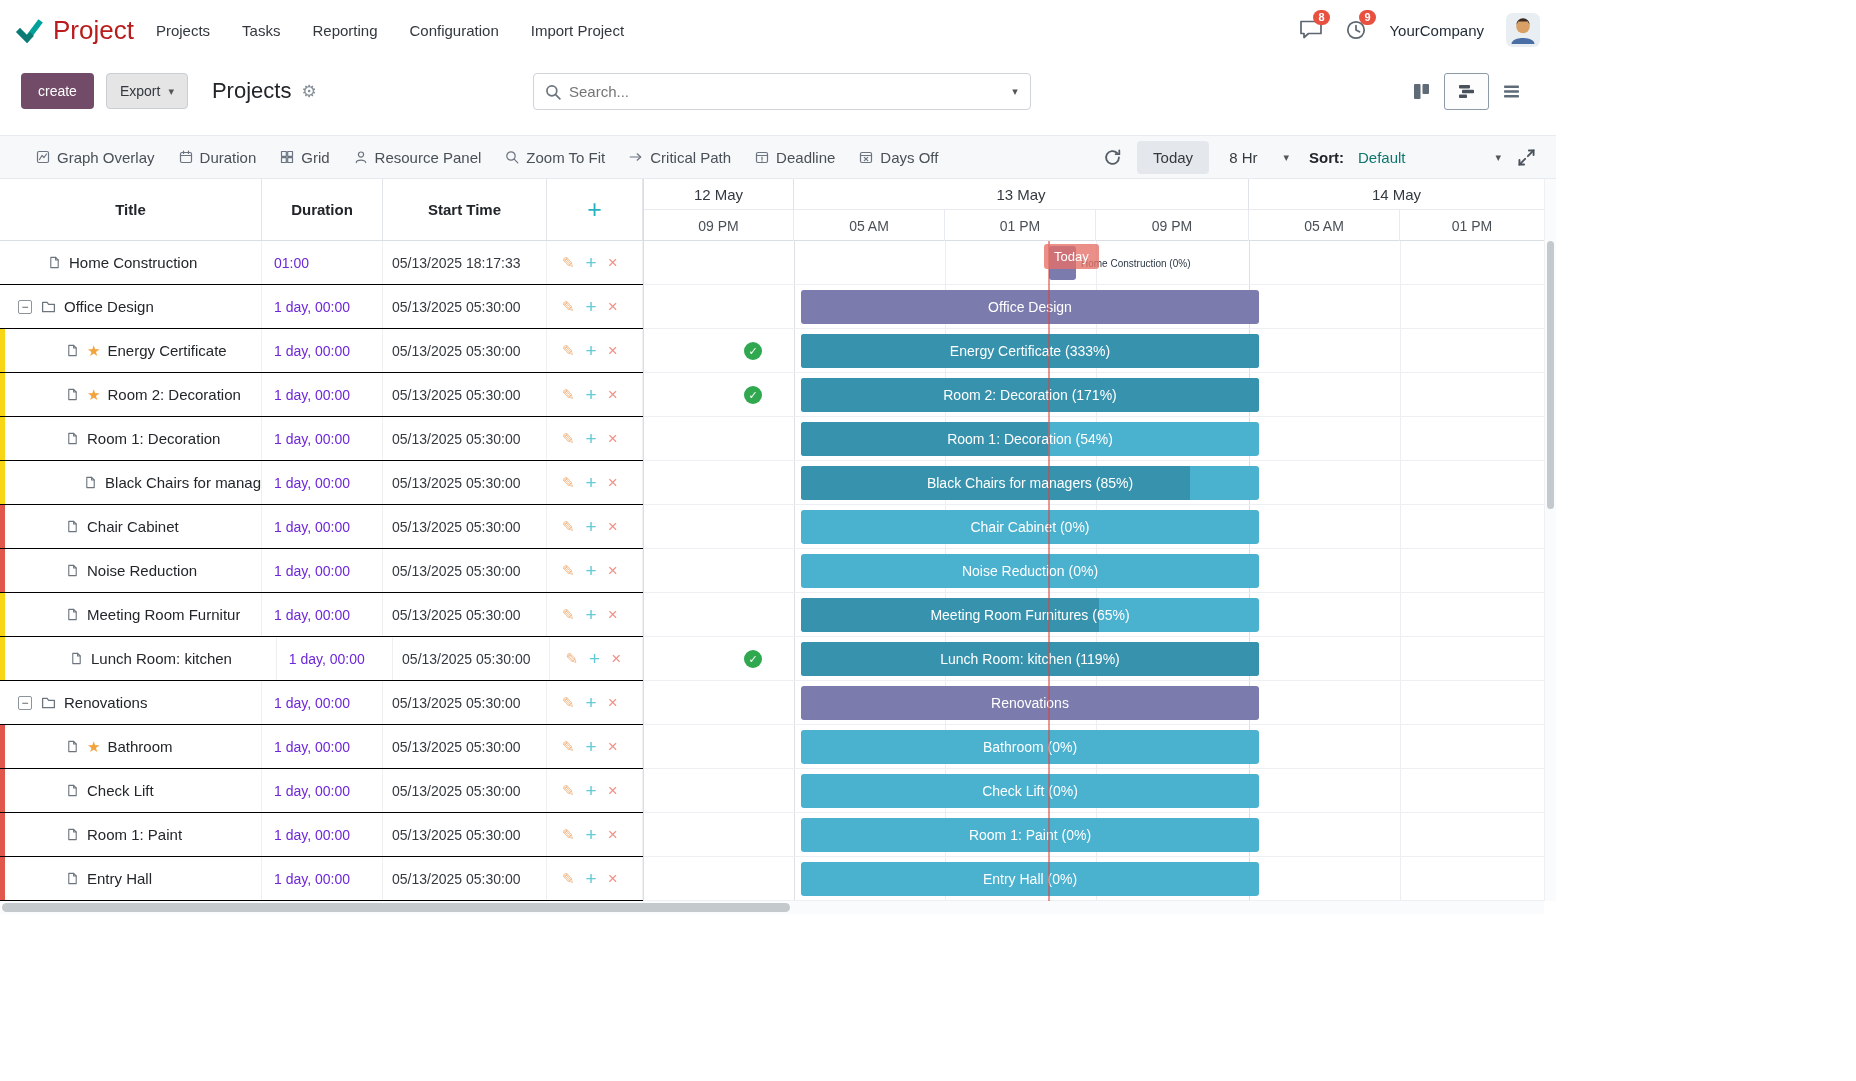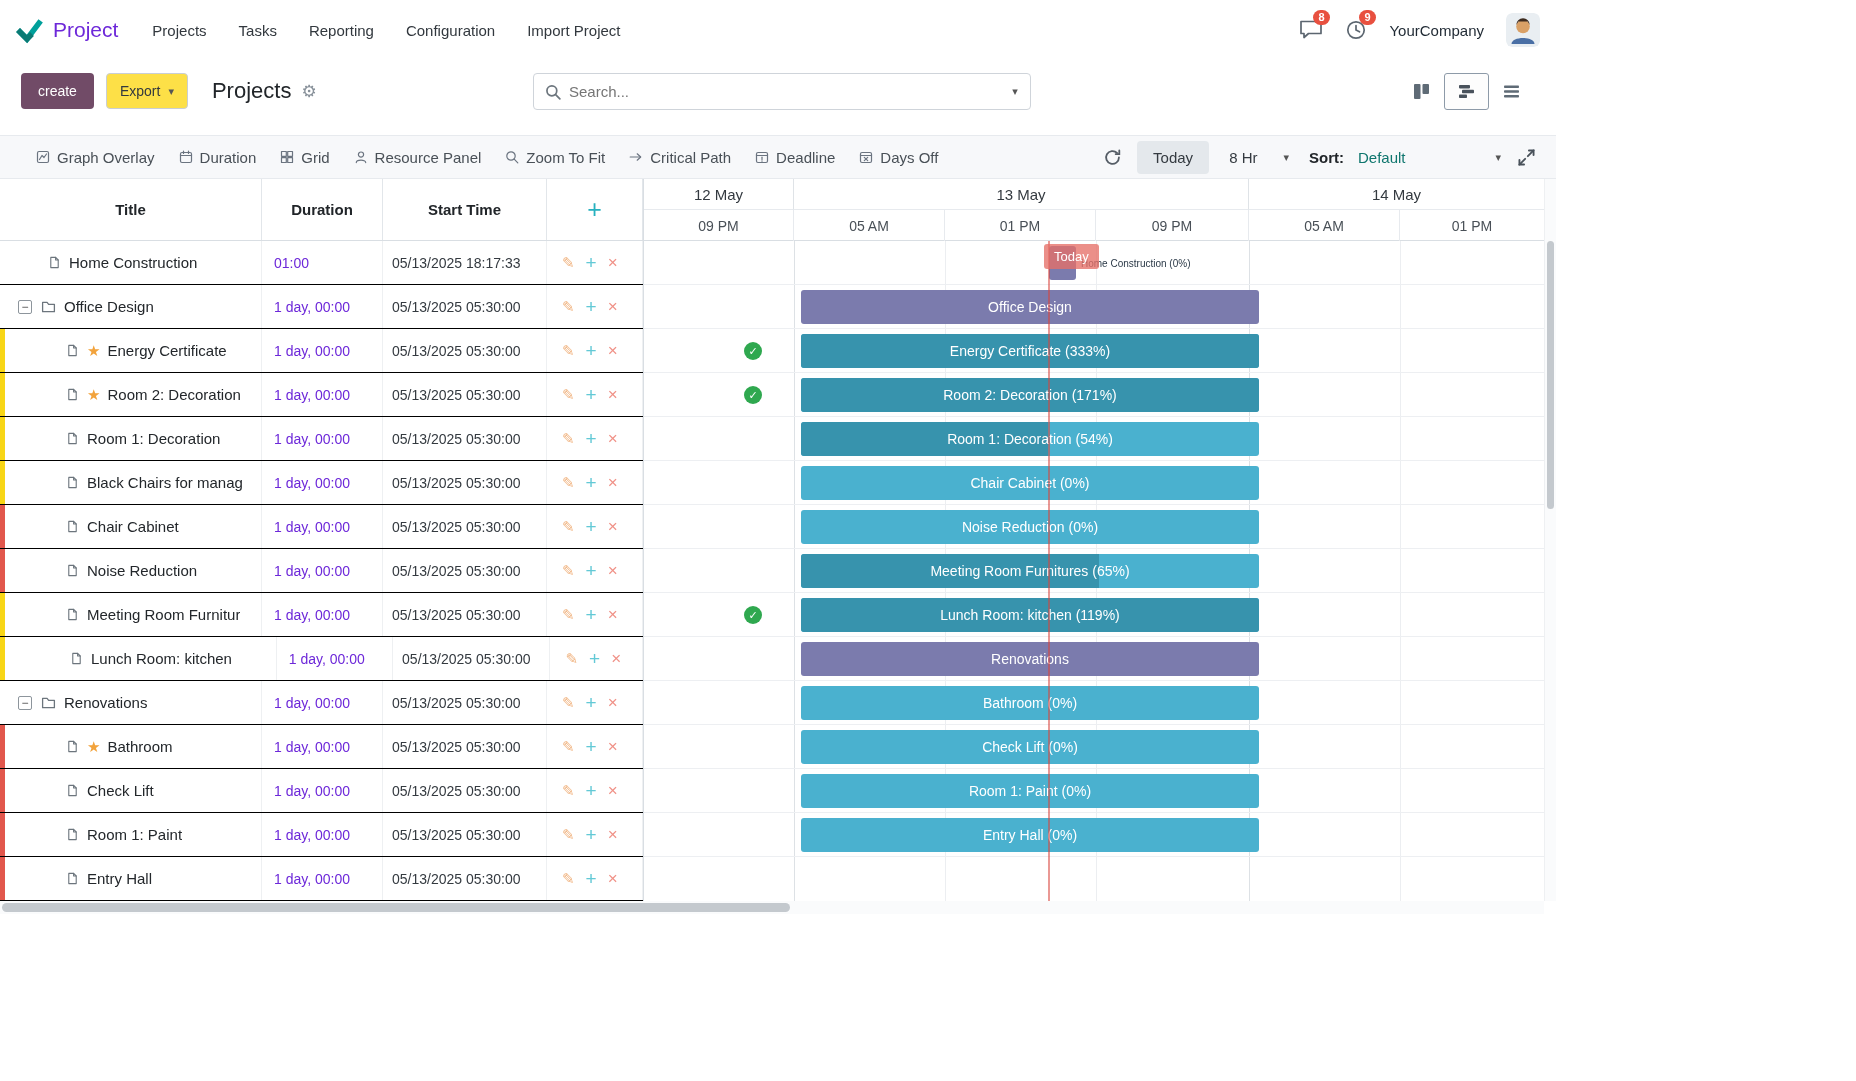--- a/index.html
+++ b/index.html
@@ -4,33 +4,33 @@
 <style>
 *{box-sizing:border-box;margin:0;padding:0}
 html,body{width:1856px;height:1081px}
 body{font-family:"Liberation Sans",sans-serif;background:#fff;color:#333;overflow:hidden;position:relative}
 svg{display:block}
 .app{width:1556px;position:relative}
 
 
 .topnav{height:60px;display:flex;align-items:center;padding:0 16px;background:#fff}
 .logo{margin-right:10px}
-.brand{font-size:21px;color:#6d28d9;margin-right:34px}
+.brand{font-size:26px;color:#b91c1c;margin-right:22px}
 .menus{display:flex;gap:32px}
 .menu-item{font-size:15px;color:#32383e;cursor:pointer;white-space:nowrap}
 .nav-right{margin-left:auto;display:flex;align-items:center;gap:22px}
 .nav-ico{position:relative;color:#5c6670;cursor:pointer}
 .badge{position:absolute;top:-9px;left:14px;background:#e8503f;color:#fff;border-radius:9px;font-size:11px;font-weight:bold;padding:2px 5px;font-style:normal;line-height:1}
 .company{font-size:15px;color:#1f2933;cursor:pointer}
 .avatar{width:34px;height:34px;border-radius:6px;overflow:hidden;display:block;cursor:pointer}
 
 
 .control{height:62px;display:flex;align-items:center;padding:0 21px;position:relative}
 .btn-create{background:#714b67;color:#fff;border:none;border-radius:4px;padding:10px 17px;font-size:14px;font-family:inherit;cursor:pointer}
-.btn-export{margin-left:12px;background:#fde047;border:1px solid #c9ced4;border-radius:4px;padding:9px 13px;font-size:14px;color:#32383e;display:flex;align-items:center;gap:8px;cursor:pointer;font-family:inherit}
+.btn-export{margin-left:12px;background:#e5e5e5;border:1px solid #c9ced4;border-radius:4px;padding:9px 13px;font-size:14px;color:#32383e;display:flex;align-items:center;gap:8px;cursor:pointer;font-family:inherit}
 .caret{font-size:11px;color:#555;line-height:1}
 .page-title{font-size:22px;color:#212529;margin-left:24px}
 .gear{font-size:17px;color:#879099;margin-left:10px;cursor:pointer}
 .searchbox{position:absolute;left:533px;top:13px;width:498px;height:37px;border:1px solid #cfd4da;border-radius:4px;display:flex;align-items:center;background:#fff}
 .searchbox .mag{margin:0 8px 0 11px}
 .searchbox input{flex:1;border:none;outline:none;font-size:15px;color:#495057;font-family:inherit;background:transparent}
 .sdrop{width:30px;align-self:stretch;display:flex;align-items:center;justify-content:center;cursor:pointer}
 .viewswitch{position:absolute;right:22px;top:13px;display:flex;height:37px;align-items:stretch}
 .vbtn{width:45px;display:flex;align-items:center;justify-content:center;color:#5f6b76;cursor:pointer;border:1px solid transparent}
 .vbtn.active{border:1px solid #8d9aa8;border-radius:3px;background:#fdfdfd;color:#49525c}
@@ -404,21 +404,21 @@
             <div class="gc d">1 day, 00:00</div>
             <div class="gc s">05/13/2025 05:30:00</div>
             <div class="gc a">
               <span class="icn-pencil">✎</span>
               <span class="icn-plus">+</span>
               <span class="icn-x">×</span>
             </div>
           </div>
           <div class="grow">
             <span class="strip yellow"></span>
-            <div class="gc t" style="padding-left: 66px;">
+            <div class="gc t" style="padding-left: 66px; justify-content: flex-end;">
               <span class="svgi">
                 <svg width="13" height="13" viewBox="0 0 14 14" fill="none" stroke="currentColor" stroke-width="1.2" stroke-linecap="round" stroke-linejoin="round">
                   <path d="M3 1.5 h5.2 l2.8 2.8 v8.2 h-8 z"></path>
                   <path d="M8.2 1.5 v2.8 h2.8"></path>
                 </svg>
               </span>
               <span class="title-txt">Black Chairs for manag</span>
             </div>
             <div class="gc d">1 day, 00:00</div>
             <div class="gc s">05/13/2025 05:30:00</div>
@@ -648,20 +648,26 @@
             </div>
           </div>
           <div class="crow">
             <div class="bar task" style="left: 157px; width: 458px;">
               <div class="prog" style="width: 54%;"></div>
               <span class="lbl">Room 1: Decoration (54%)</span>
             </div>
           </div>
           <div class="crow">
             <div class="bar task" style="left: 157px; width: 458px;">
+              <div class="prog" style="width: 85%;"></div>
+              <span class="lbl">Black Chairs for managers (85%)</span>
+            </div>
+          </div>
+          <div class="crow">
+            <div class="bar task" style="left: 157px; width: 458px;">
               <span class="lbl">Chair Cabinet (0%)</span>
             </div>
           </div>
           <div class="crow">
             <div class="bar task" style="left: 157px; width: 458px;">
               <span class="lbl">Noise Reduction (0%)</span>
             </div>
           </div>
           <div class="crow">
             <div class="bar task" style="left: 157px; width: 458px;">

